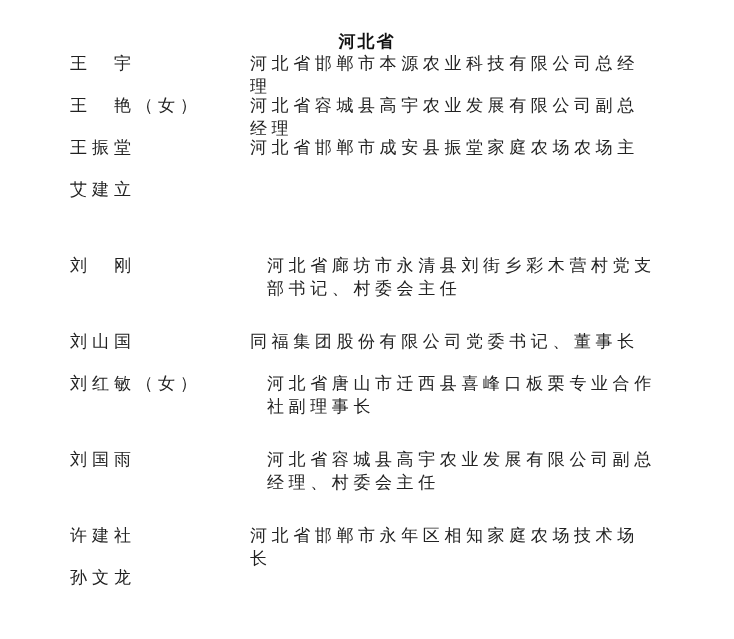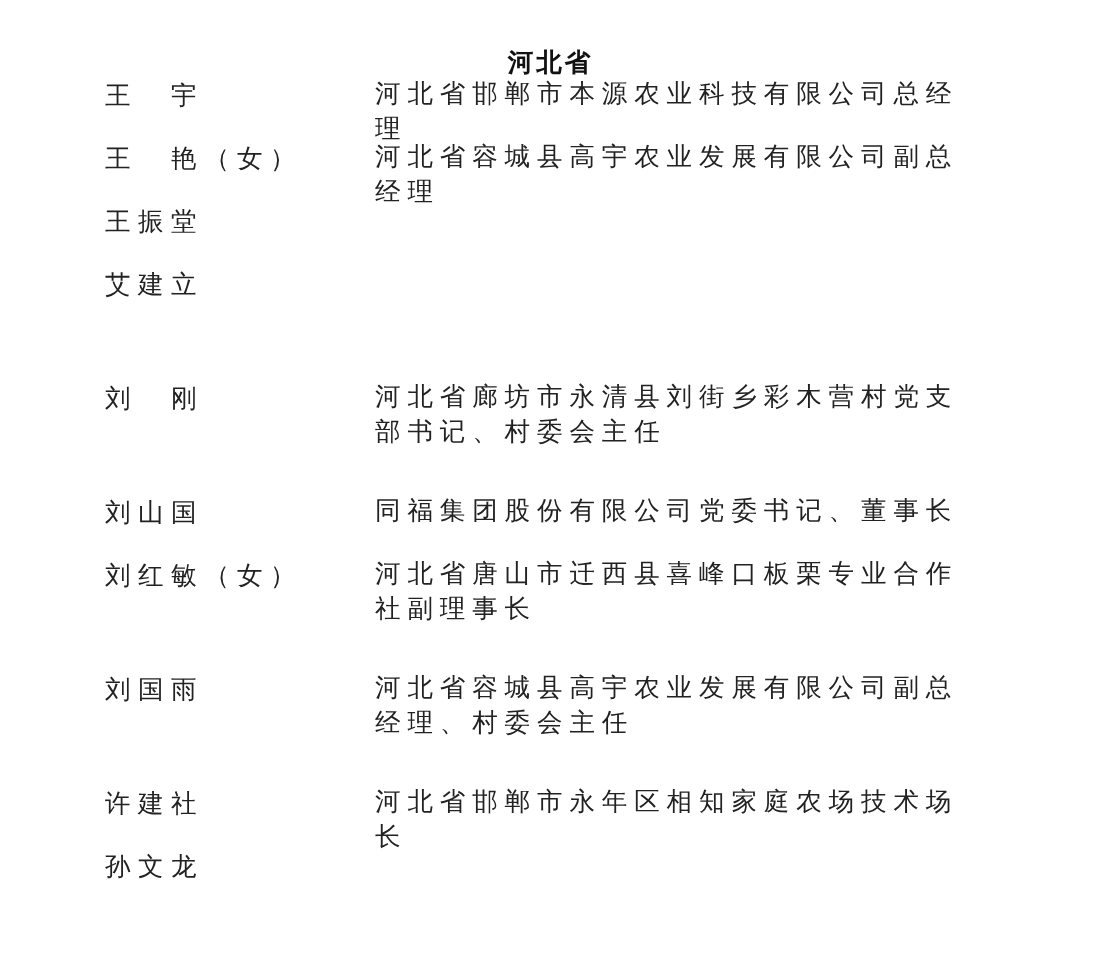--- a/index.html
+++ b/index.html
@@ -48,38 +48,39 @@
     .title {
       margin-left: 250px;
       width: 410px;
       font-size: 17px;
       letter-spacing: 4.6px;
       line-height: 23px;
       color: #222;
       word-break: break-all;
     }
     .row.single { height: 42px; }
-    .row.double { height: 76px; }
+    .row.double { height: 76px; padding-left: 17px; }
   </style>
 </head>
 <body>
 
 <div class="heading">河北省</div>
 
 <div class="list">
   <div class="row single">
     <span class="name">王　宇</span>
     <span class="title">河北省邯郸市本源农业科技有限公司总经理</span>
   </div>
   <div class="row single">
     <span class="name">王　艳（女）</span>
     <span class="title">河北省容城县高宇农业发展有限公司副总经理</span>
   </div>
   <div class="row single">
     <span class="name">王振堂</span>
+    <span class="title">河北省邯郸市成安县振堂家庭农场农场主</span>
   </div>
   <div class="row double">
     <span class="name">艾建立</span>
   </div>
   <div class="row double">
     <span class="name">刘　刚</span>
     <span class="title">河北省廊坊市永清县刘街乡彩木营村党支部书记、村委会主任</span>
   </div>
   <div class="row single">
     <span class="name">刘山国</span>

